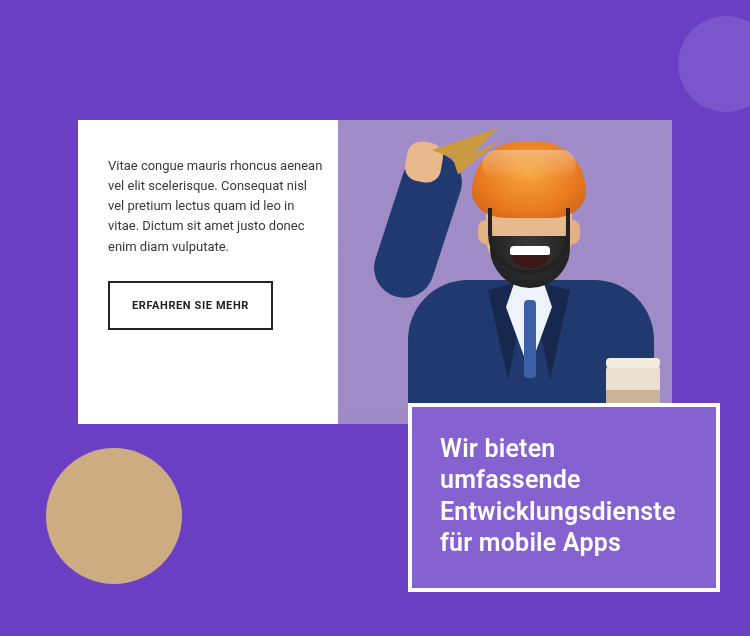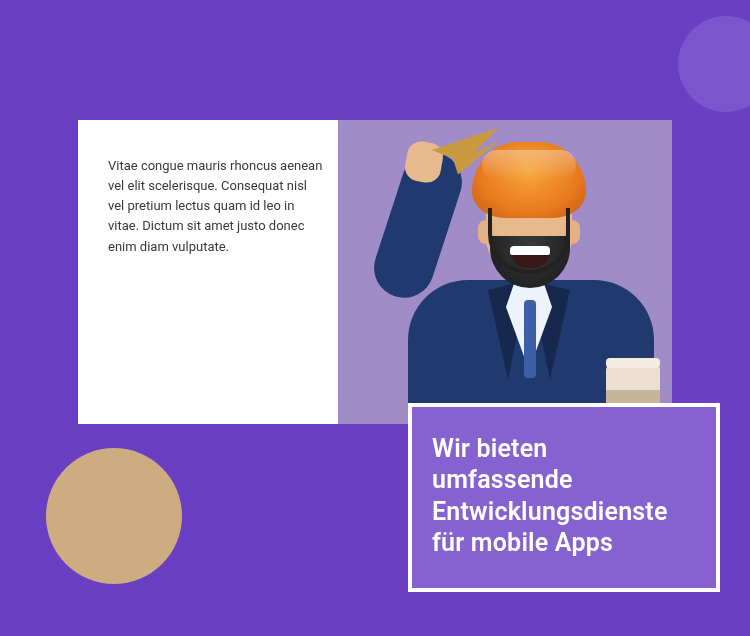--- a/index.html
+++ b/index.html
@@ -207,40 +207,41 @@
     width: 54px; height: 14px;
     background: #c8b599;
   }
   .callout {
     position: absolute;
     right: 30px;
     bottom: 44px;
     width: 312px;
     background: #8562cf;
     border: 4px solid #fff;
-    padding: 26px 24px 30px 20px;
+    padding: 26px 24px 30px 28px;
     z-index: 4;
   }
   .callout h2 {
     color: #fff;
     font-weight: 600;
     font-size: 25px;
     line-height: 1.25;
     letter-spacing: 0.2px;
   }
 </style>
 </head>
 <body>
 
 <div class="circle-top"></div>
 <div class="circle-bottom"></div>
 
 <div class="card">
   <div class="card-left">
     <p>Vitae congue mauris rhoncus aenean vel elit scelerisque. Consequat nisl vel pretium lectus quam id leo in vitae. Dictum sit amet justo donec enim diam vulputate.</p>
+    <div class="btn">ERFAHREN SIE MEHR</div>
   </div>
   <div class="card-right">
     <div class="arm-raised"></div>
     <div class="hand"></div>
     <div class="plane"></div>
     <div class="suit"></div>
     <div class="lapel-l"></div>
     <div class="lapel-r"></div>
     <div class="shirt"></div>
     <div class="tie"></div>

